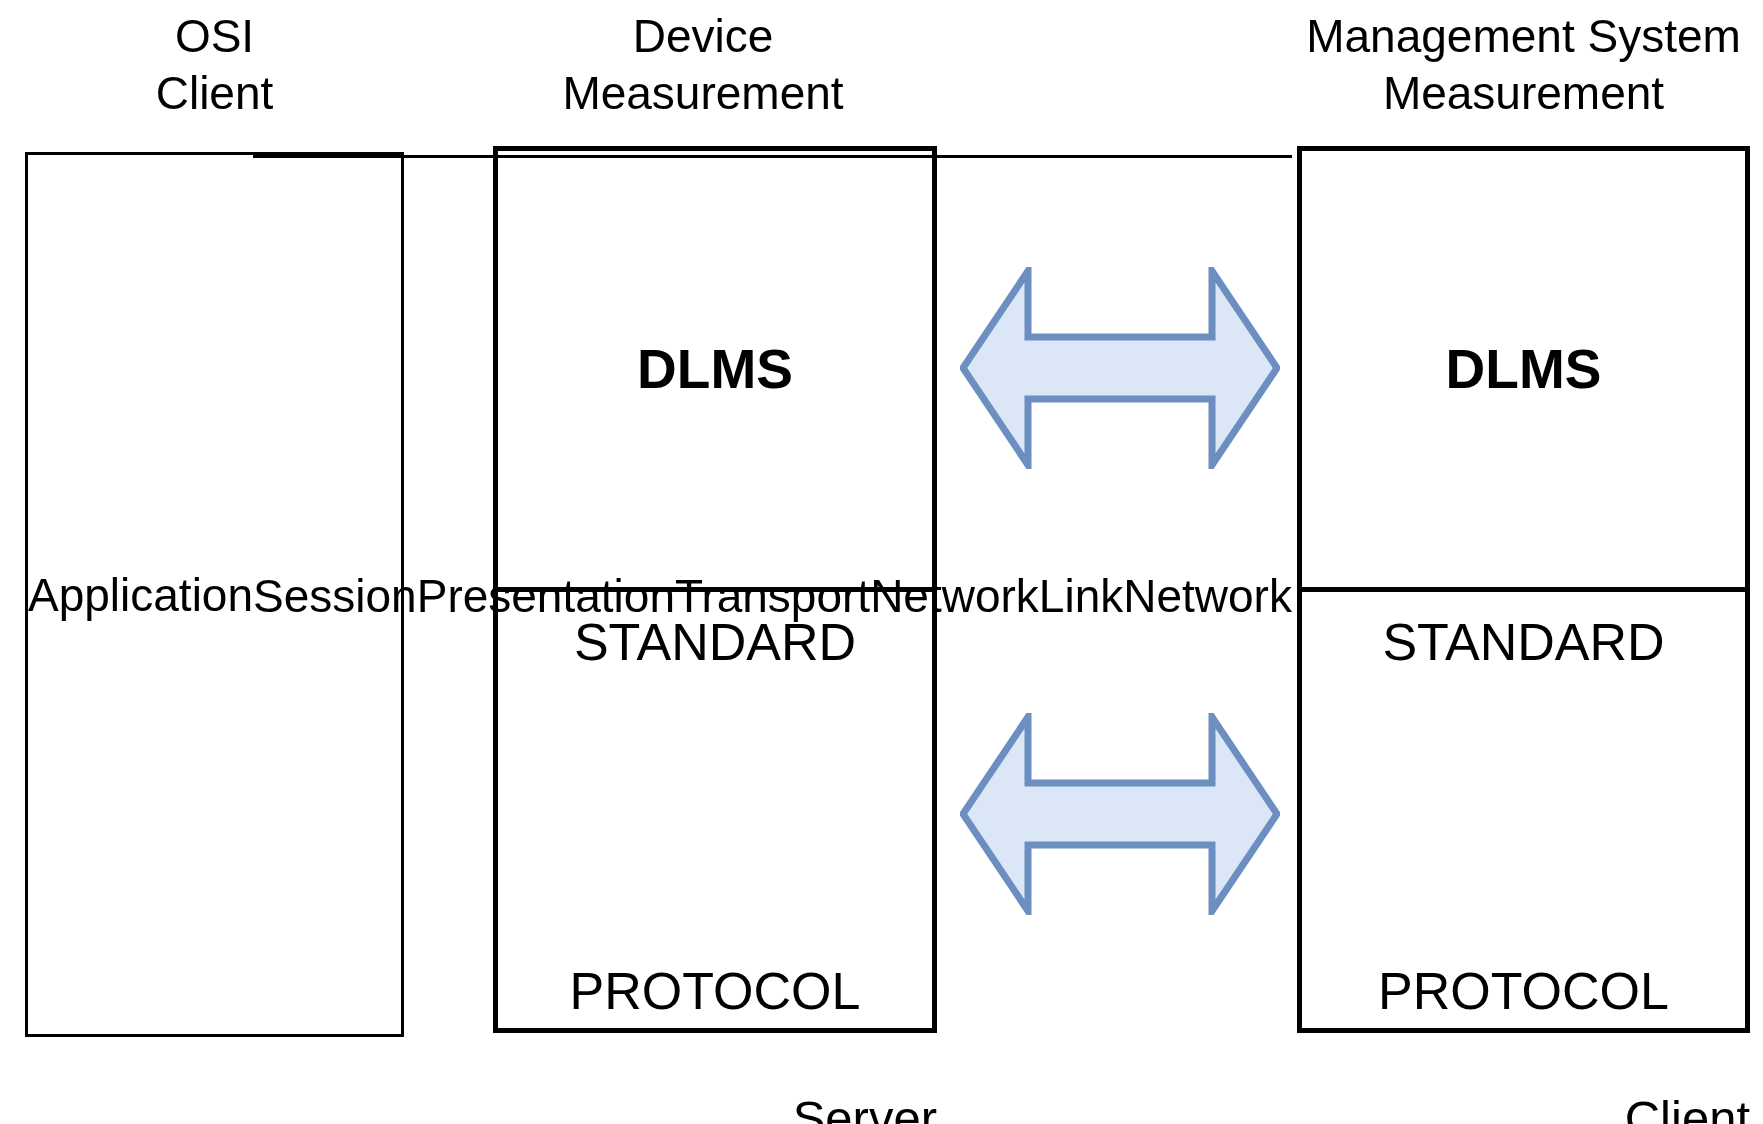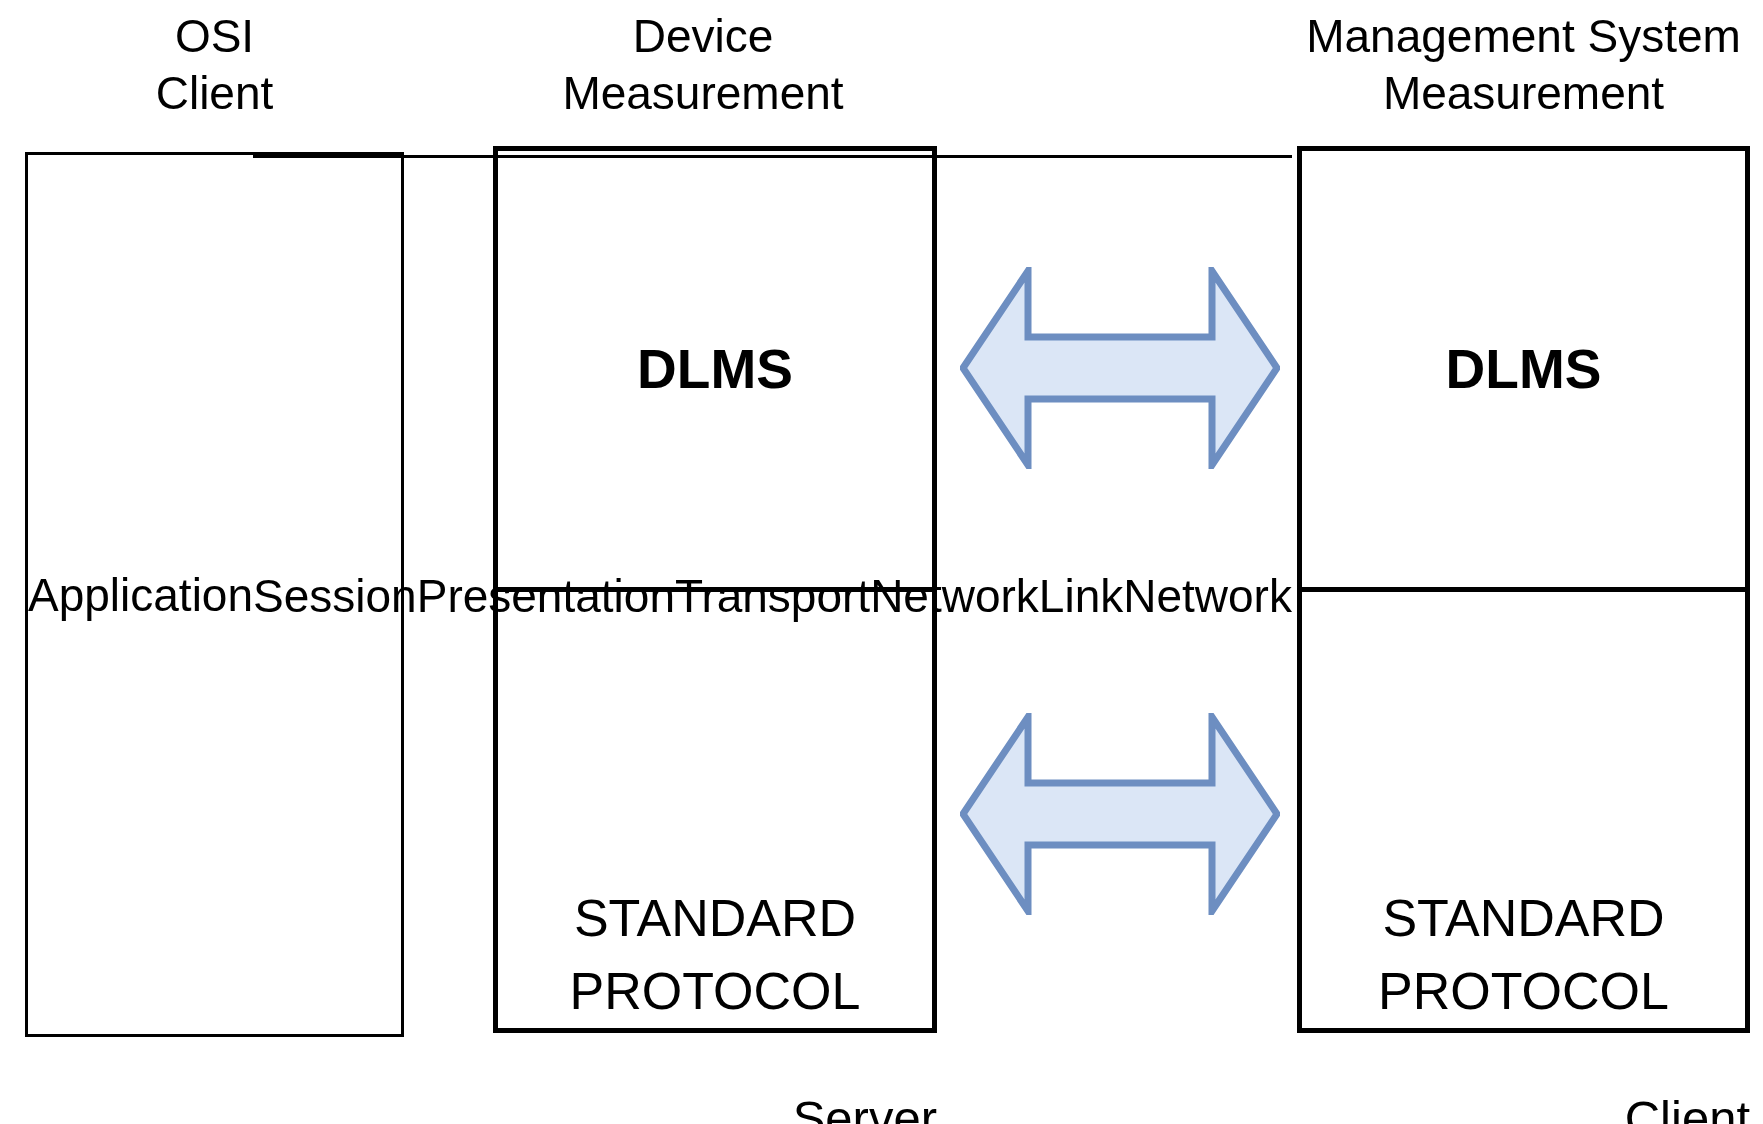--- a/index.html
+++ b/index.html
@@ -50,21 +50,21 @@
   .proto-upper {
     flex: 0 0 441px;
     border-bottom: 5px solid var(--box-border, #000);
     box-sizing: border-box;
     display: flex; align-items: center; justify-content: center;
     font-size: 55px;
     font-weight: bold;
   }
   .proto-lower {
     flex: 1 1 auto;
-    display: flex; flex-direction: column; align-items: center; justify-content: flex-end;
+    display: flex; flex-direction: column; align-items: center; justify-content: space-between;
     font-size: 52px;
     line-height: 73px;
     text-align: center;
     margin-top: 14px;
   }
   .stack-footer {
     position: absolute;
     top: 1088px;
     text-align: right;
     font-size: 49px;

